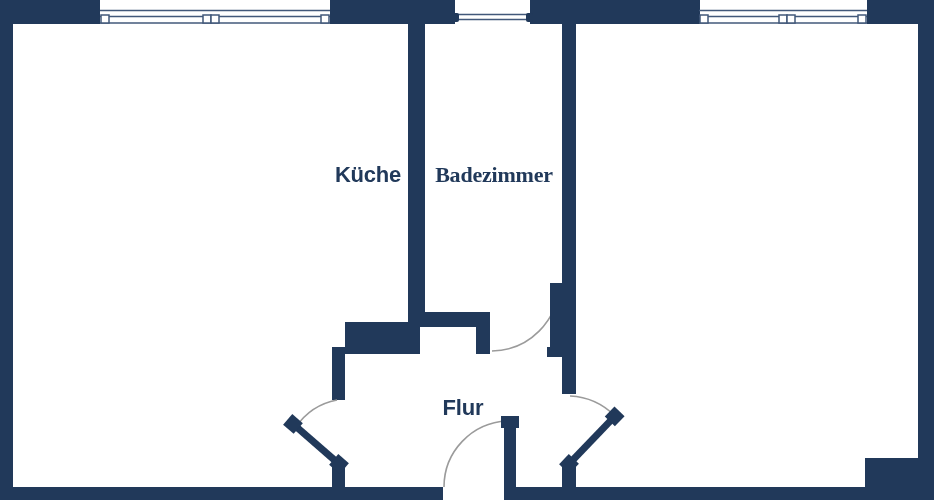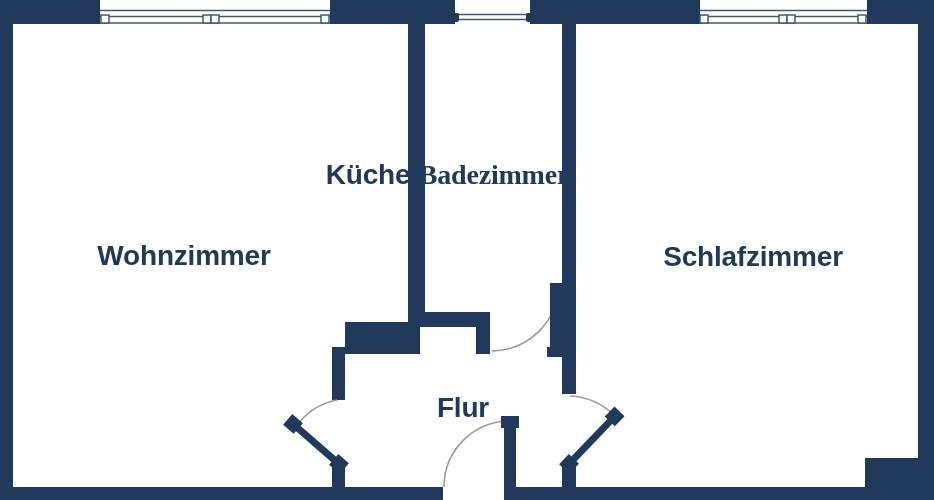--- a/index.html
+++ b/index.html
@@ -7,21 +7,21 @@
     position:relative;
     width:934px;height:500px;
     background:#ffffff;
     overflow:hidden;
     font-family:"Liberation Sans","DejaVu Sans",sans-serif;
   }
   #plan-svg{position:absolute;left:0;top:0;}
   .room-label{
     position:absolute;
     transform:translate(-50%,-50%);
-    font-size:28px;
+    font-size:22px;
     font-weight:700;
     letter-spacing:-0.2px;
     color:#21395a;
     white-space:nowrap;
     user-select:none;
   }
   .lbl-wohnzimmer{left:184px;top:256px;}
   .lbl-kueche{left:368px;top:175px;}
   .lbl-badezimmer{left:494px;top:175px;font-family:Liberation Serif, serif;}
   .lbl-schlafzimmer{left:753px;top:257px;}
@@ -112,18 +112,16 @@
       <line x1="699" y1="23" x2="867" y2="23"></line>
       <g fill="#ffffff" stroke-width="1.5">
         <rect x="700" y="15" width="8" height="8"></rect>
         <rect x="779" y="15" width="8" height="8"></rect>
         <rect x="787" y="15" width="8" height="8"></rect>
         <rect x="858" y="15" width="8" height="8"></rect>
       </g>
     </g>
   </svg>
 
-  <div class="room-label lbl-wohnzimmer">Wohnzimmer</div>
   <div class="room-label lbl-kueche">Küche</div>
   <div class="room-label lbl-badezimmer">Badezimmer</div>
-  <div class="room-label lbl-schlafzimmer">Schlafzimmer</div>
   <div class="room-label lbl-flur">Flur</div>
 </div>
 
 </body></html>

